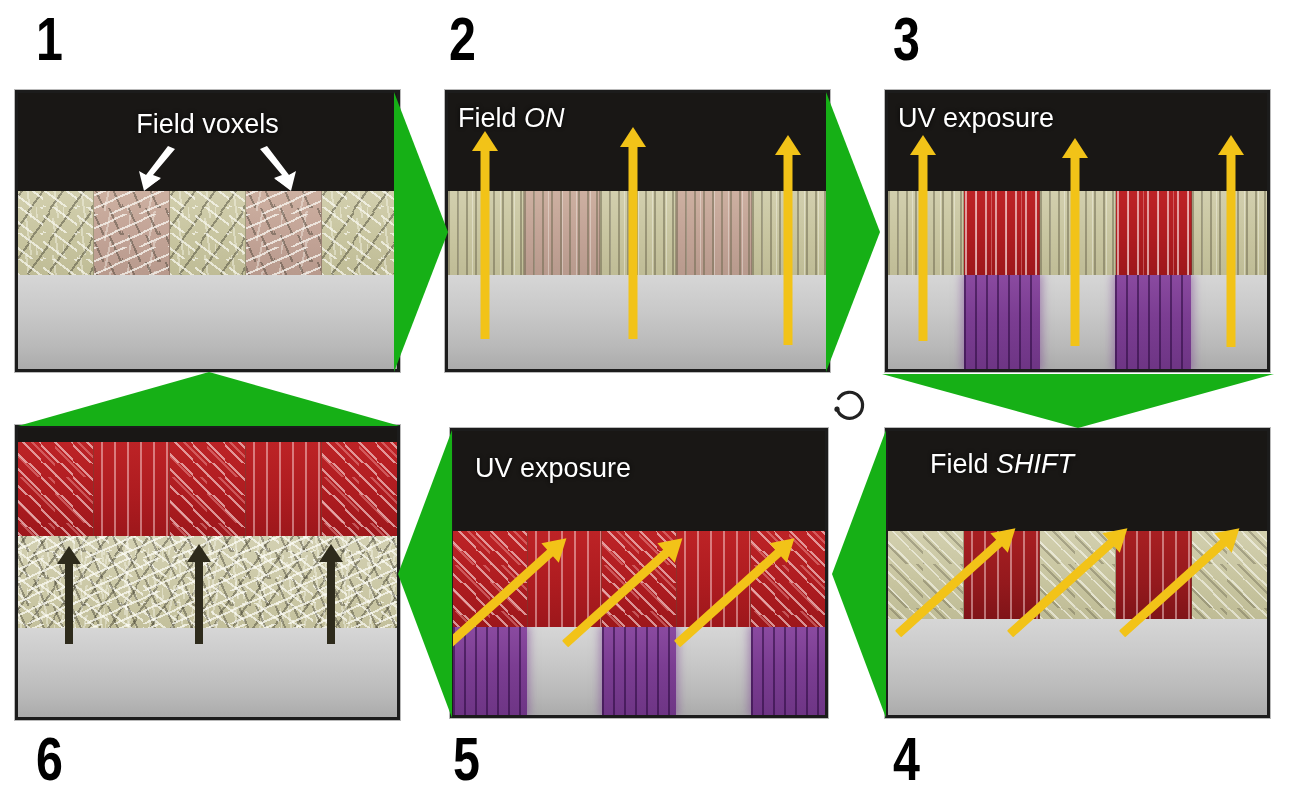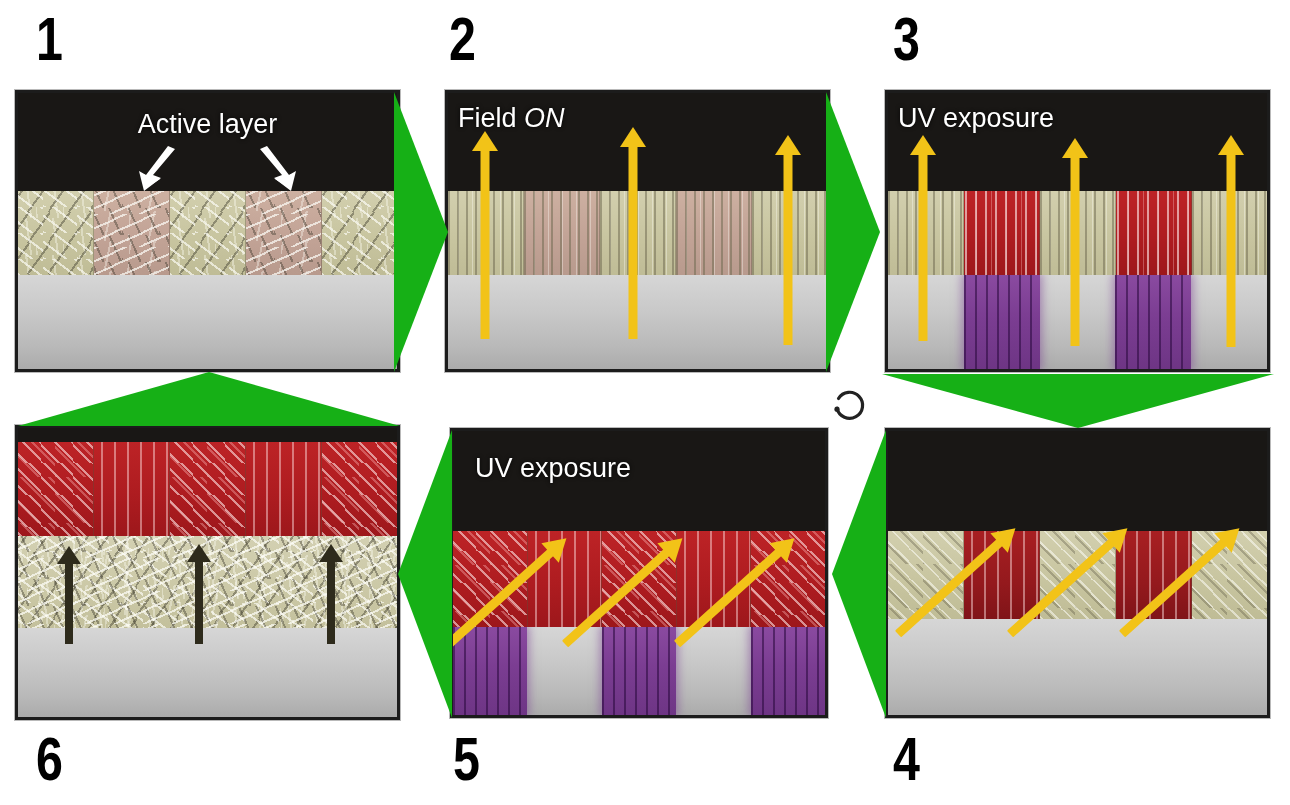--- a/index.html
+++ b/index.html
@@ -187,21 +187,21 @@
             <div class="fib fib-rand-b"></div>
           </div>
         <div class="vox vox-olive">
             <div class="fib fib-rand-a"></div>
           </div>
       </div>
     </div>
     <div class="band band-sub" style="top:182px;bottom:0;"></div>
 
     <div class="cap" style="left:0;right:0;top:16px;text-align:center;">
-      <span>Active layer</span>
+      <span>Field voxels</span>
     </div>
 
     <div class="warr" style="left:113px;top:52px;">
       <svg width="54" height="50" viewBox="0 0 54 50">
         <path d="M44 4 L22 30 L30 33 L13 46 L8 26 L15 30 L37 1 Z" fill="#ffffff"></path>
         <path d="M41 5 L20 31 L29 34 L14 44 L10 28 L17 31 L38 3 Z" fill="#ffffff"></path>
       </svg>
     </div>
     <div class="warr" style="left:232px;top:52px;">
       <svg width="54" height="50" viewBox="0 0 54 50">
@@ -323,20 +323,23 @@
         <div class="vox vox-red-dk">
             <div class="fib fib-mixvert"></div>
           </div>
         <div class="vox vox-olive">
             <div class="fib fib-diag"></div>
           </div>
       </div>
     </div>
     <div class="band band-sub" style="top:188px;bottom:0;"></div>
 
+    <div class="cap" style="left:42px;top:18px;">
+      <span>Field </span><em>SHIFT</em>
+    </div>
 
     <div class="arrow-diag" style="left:10px;top:190px;width:160px;height:26px;transform:rotate(-42deg);">
       <div class="dshaft" style="width:140px;"></div>
       <div class="dhead" style="left:136px;"></div>
     </div>
     <div class="arrow-diag" style="left:122px;top:190px;width:160px;height:26px;transform:rotate(-42deg);">
       <div class="dshaft" style="width:140px;"></div>
       <div class="dhead" style="left:136px;"></div>
     </div>
     <div class="arrow-diag" style="left:234px;top:190px;width:160px;height:26px;transform:rotate(-42deg);">

